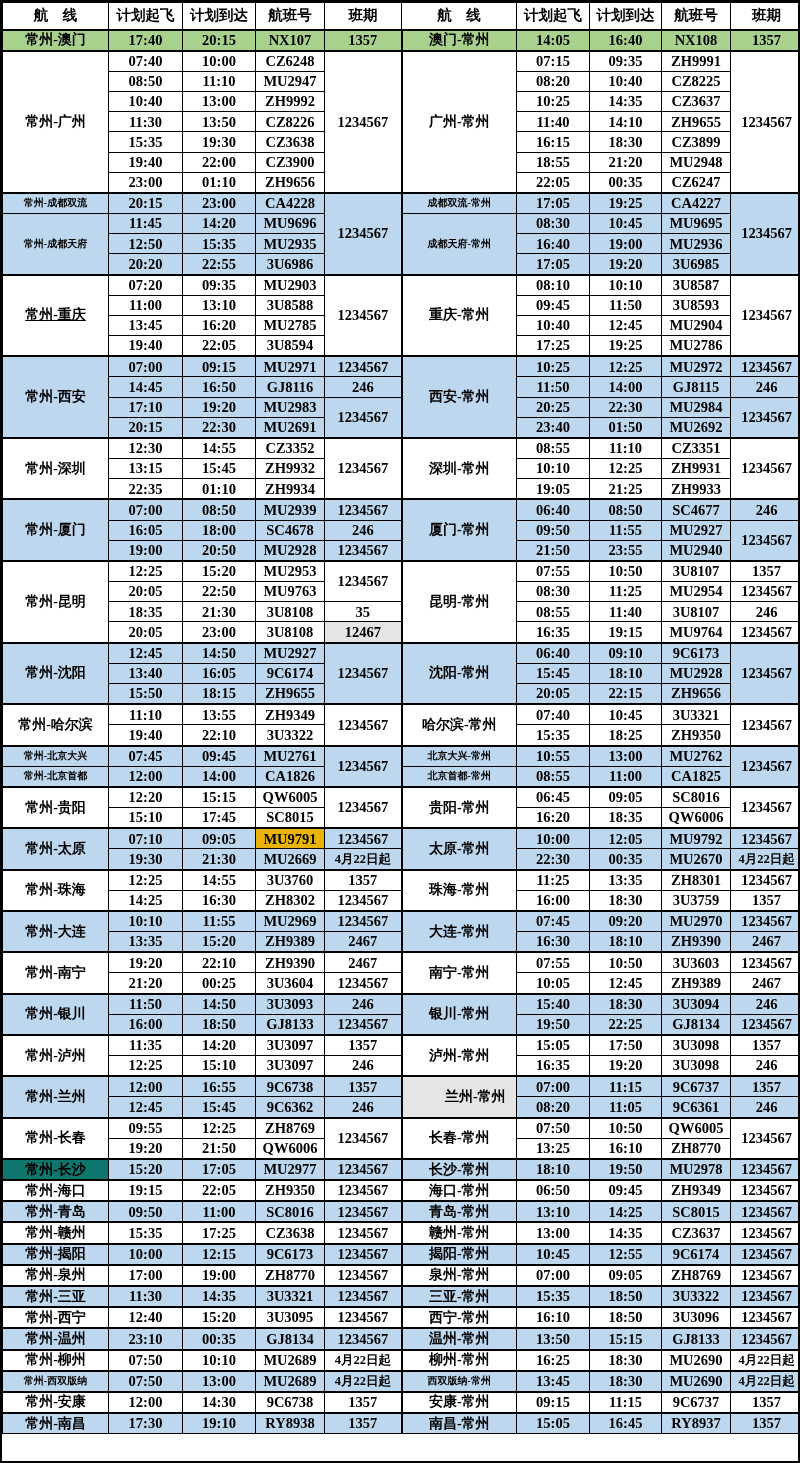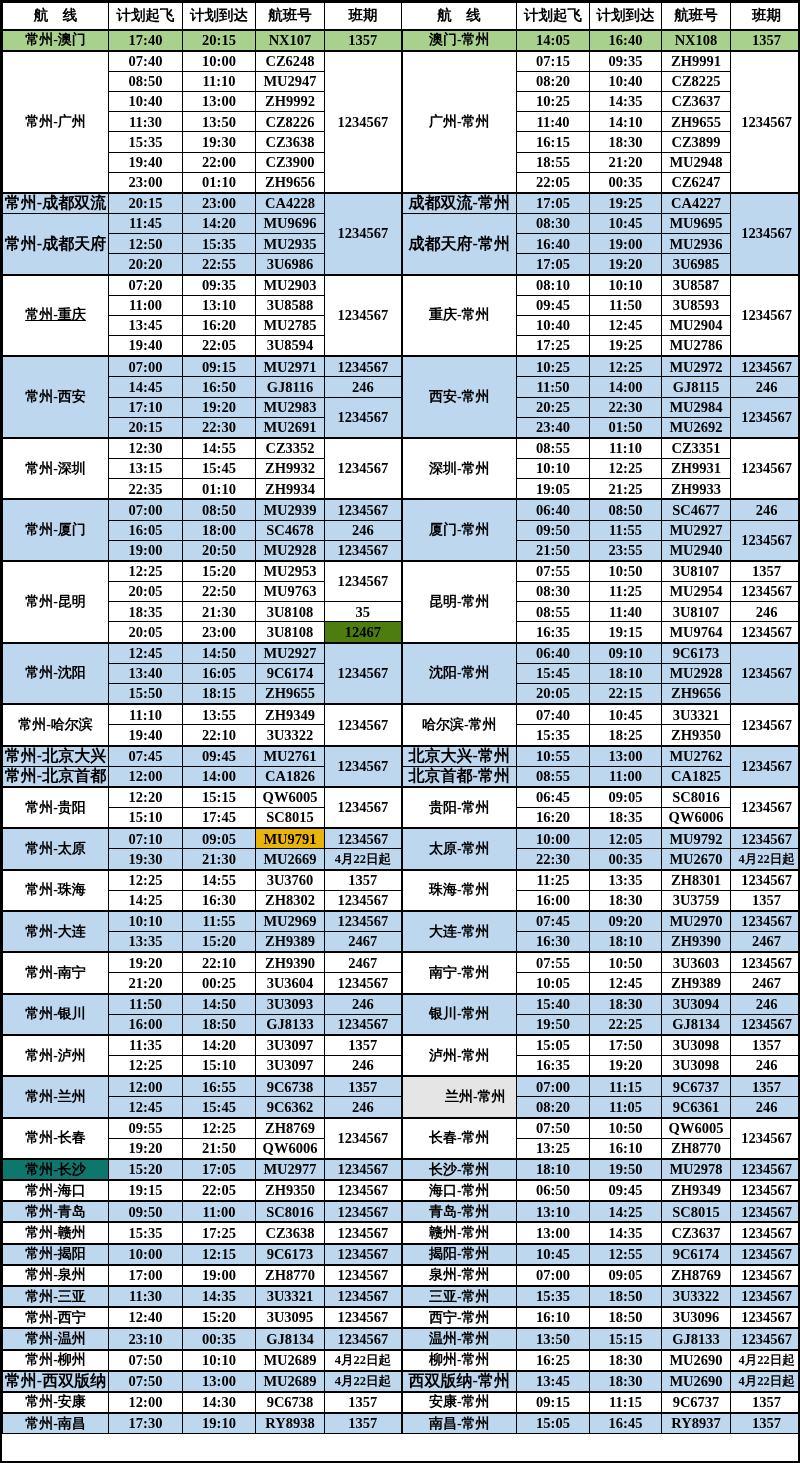--- a/index.html
+++ b/index.html
@@ -16,21 +16,21 @@
   table { width:100%; border-collapse:collapse; table-layout:fixed; }
   th, td {
     border:1px solid #000; text-align:center; vertical-align:middle;
     padding:0; font-weight:bold; color:#000; overflow:hidden; white-space:nowrap;
   }
   thead tr { height:27px; }
   thead th { font-size:14.5px; background:#fff; border-bottom:2px solid #000; }
   tbody td { height:19.18px; font-size:14.5px; line-height:1; }
   tr.gs td { border-top:2px solid #000; }
   td.rt { font-size:14px; }
-  td.rt.long { font-size:16px; }
+  td.rt.long { font-size:10px; }
   td.half { border-left:2px solid #000; }
   td.sm { font-size:12.5px; }
 </style>
 </head>
 <body>
 
 <div class="page">
   <table id="flight-table">
     <colgroup>
       <col style="width:106px">
@@ -332,21 +332,21 @@
           <td style="background: rgb(255, 255, 255);">35</td>
           <td class="half-none" style="background: rgb(255, 255, 255);">08:55</td>
           <td style="background: rgb(255, 255, 255);">11:40</td>
           <td style="background: rgb(255, 255, 255);">3U8107</td>
           <td style="background: rgb(255, 255, 255);">246</td>
         </tr>
         <tr>
           <td style="background: rgb(255, 255, 255);">20:05</td>
           <td style="background: rgb(255, 255, 255);">23:00</td>
           <td style="background: rgb(255, 255, 255);">3U8108</td>
-          <td style="background: #4d7c0f;">12467</td>
+          <td style="background: #e5e5e5;">12467</td>
           <td class="half-none" style="background: rgb(255, 255, 255);">16:35</td>
           <td style="background: rgb(255, 255, 255);">19:15</td>
           <td style="background: rgb(255, 255, 255);">MU9764</td>
           <td style="background: rgb(255, 255, 255);">1234567</td>
         </tr>
         <tr class="gs">
           <td rowspan="3" class="rt" style="background: rgb(189, 215, 238);">常州-沈阳</td>
           <td style="background: rgb(189, 215, 238);">12:45</td>
           <td style="background: rgb(189, 215, 238);">14:50</td>
           <td style="background: rgb(189, 215, 238);">MU2927</td>

